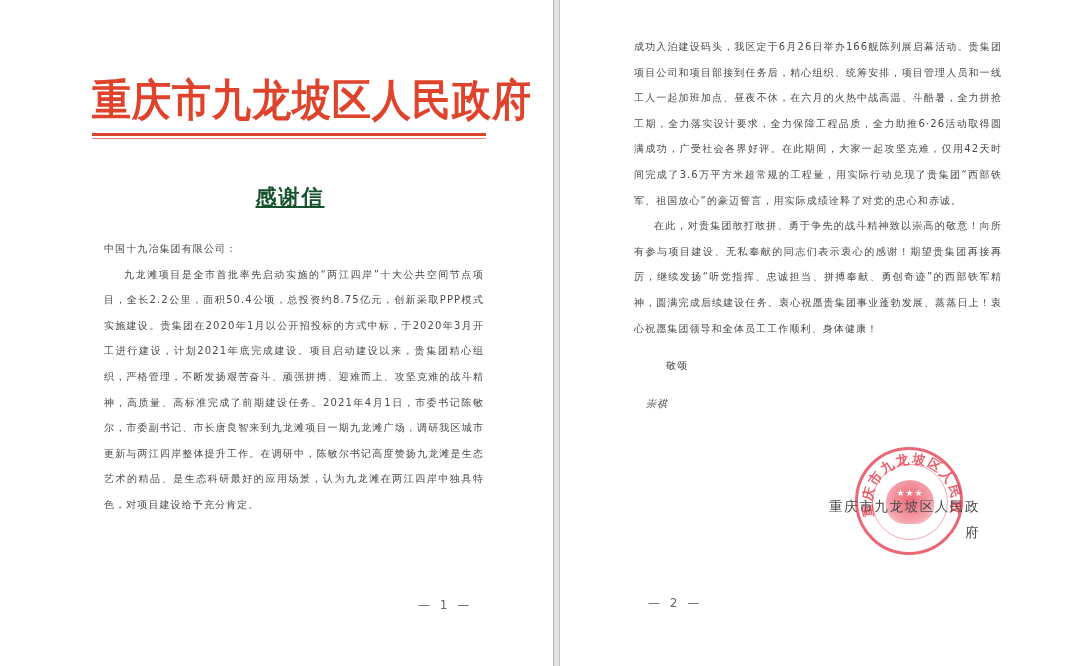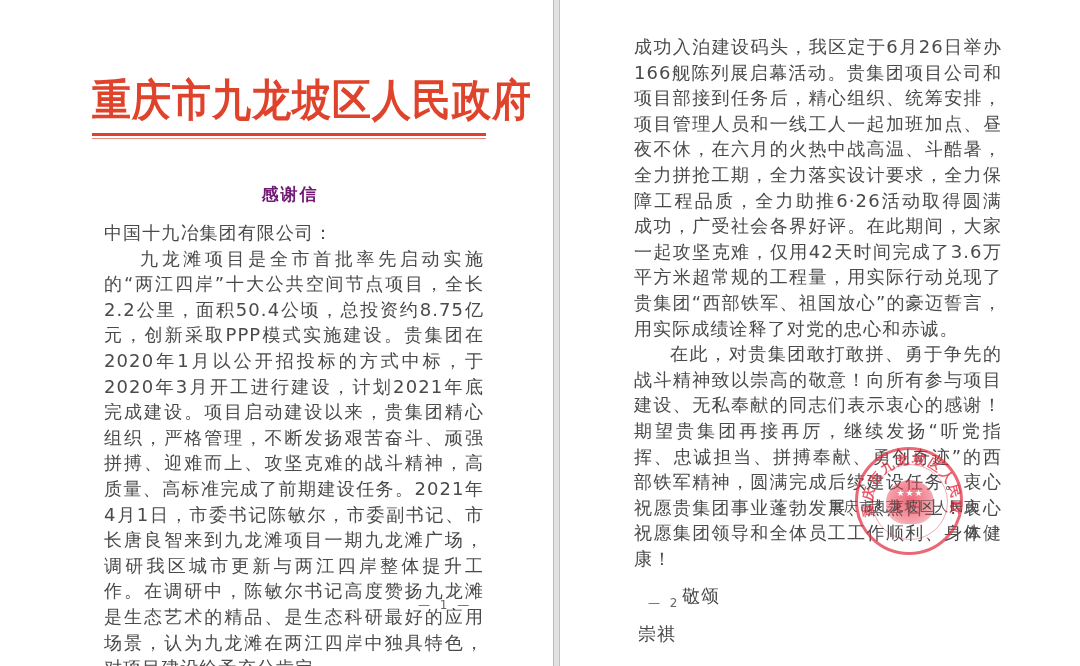--- a/index.html
+++ b/index.html
@@ -20,33 +20,33 @@
     position:absolute; left:92px; top:70px; width:396px; text-align:center;
     font-family:"DejaVu Sans", sans-serif; font-weight:bold;
     font-size:39px; letter-spacing:1px; color:#e0432c;
     transform:scaleY(1.12); transform-origin:top center;
     white-space:nowrap;
   }
   .rule-thick { position:absolute; left:92px; top:133px; width:394px; height:3px; background:#d9442e; }
   .rule-thin  { position:absolute; left:92px; top:138px; width:394px; height:1px; background:#e88a7a; }
   .doc-title {
     position:absolute; left:92px; top:183px; width:396px; text-align:center;
-    font-size:17px; font-weight:bold; color:#701a75; letter-spacing:2px;
+    font-size:21px; font-weight:bold; color:#14532d; letter-spacing:2px;text-decoration:underline;
   }
   .body-text {
     font-family:"DejaVu Sans", sans-serif;
-    font-size:18px; line-height:25.6px; color:#4a4a4a; letter-spacing:1.1px;
+    font-size:10px; line-height:25.6px; color:#4a4a4a; letter-spacing:1.1px;
     text-align:justify;
   }
-  .p1-text { position:absolute; left:104px; top:220px; width:380px; }
+  .p1-text { position:absolute; left:104px; top:236px; width:380px; }
   .p2-text { position:absolute; left:634px; top:34px; width:368px; }
   .para { text-indent:2em; margin:0; }
   .salutation { margin:0; }
   .closing-indent { margin:12px; text-indent:2em; }
-  .closing { margin:4px; }
+  .closing { margin:12px;font-style:italic; }
   .page-num {
     position:absolute; font-family:"DejaVu Sans", sans-serif;
     font-size:12px; color:#666; letter-spacing:3px;
   }
   .pn1 { left:418px; top:598px; }
   .pn2 { left:648px; top:596px; }
   .signature {
     position:absolute; left:820px; top:493px; width:160px; text-align:right;
     font-family:"DejaVu Sans", sans-serif; font-size:13.6px; line-height:26px;
     color:#4a4a4a; letter-spacing:1.5px;

